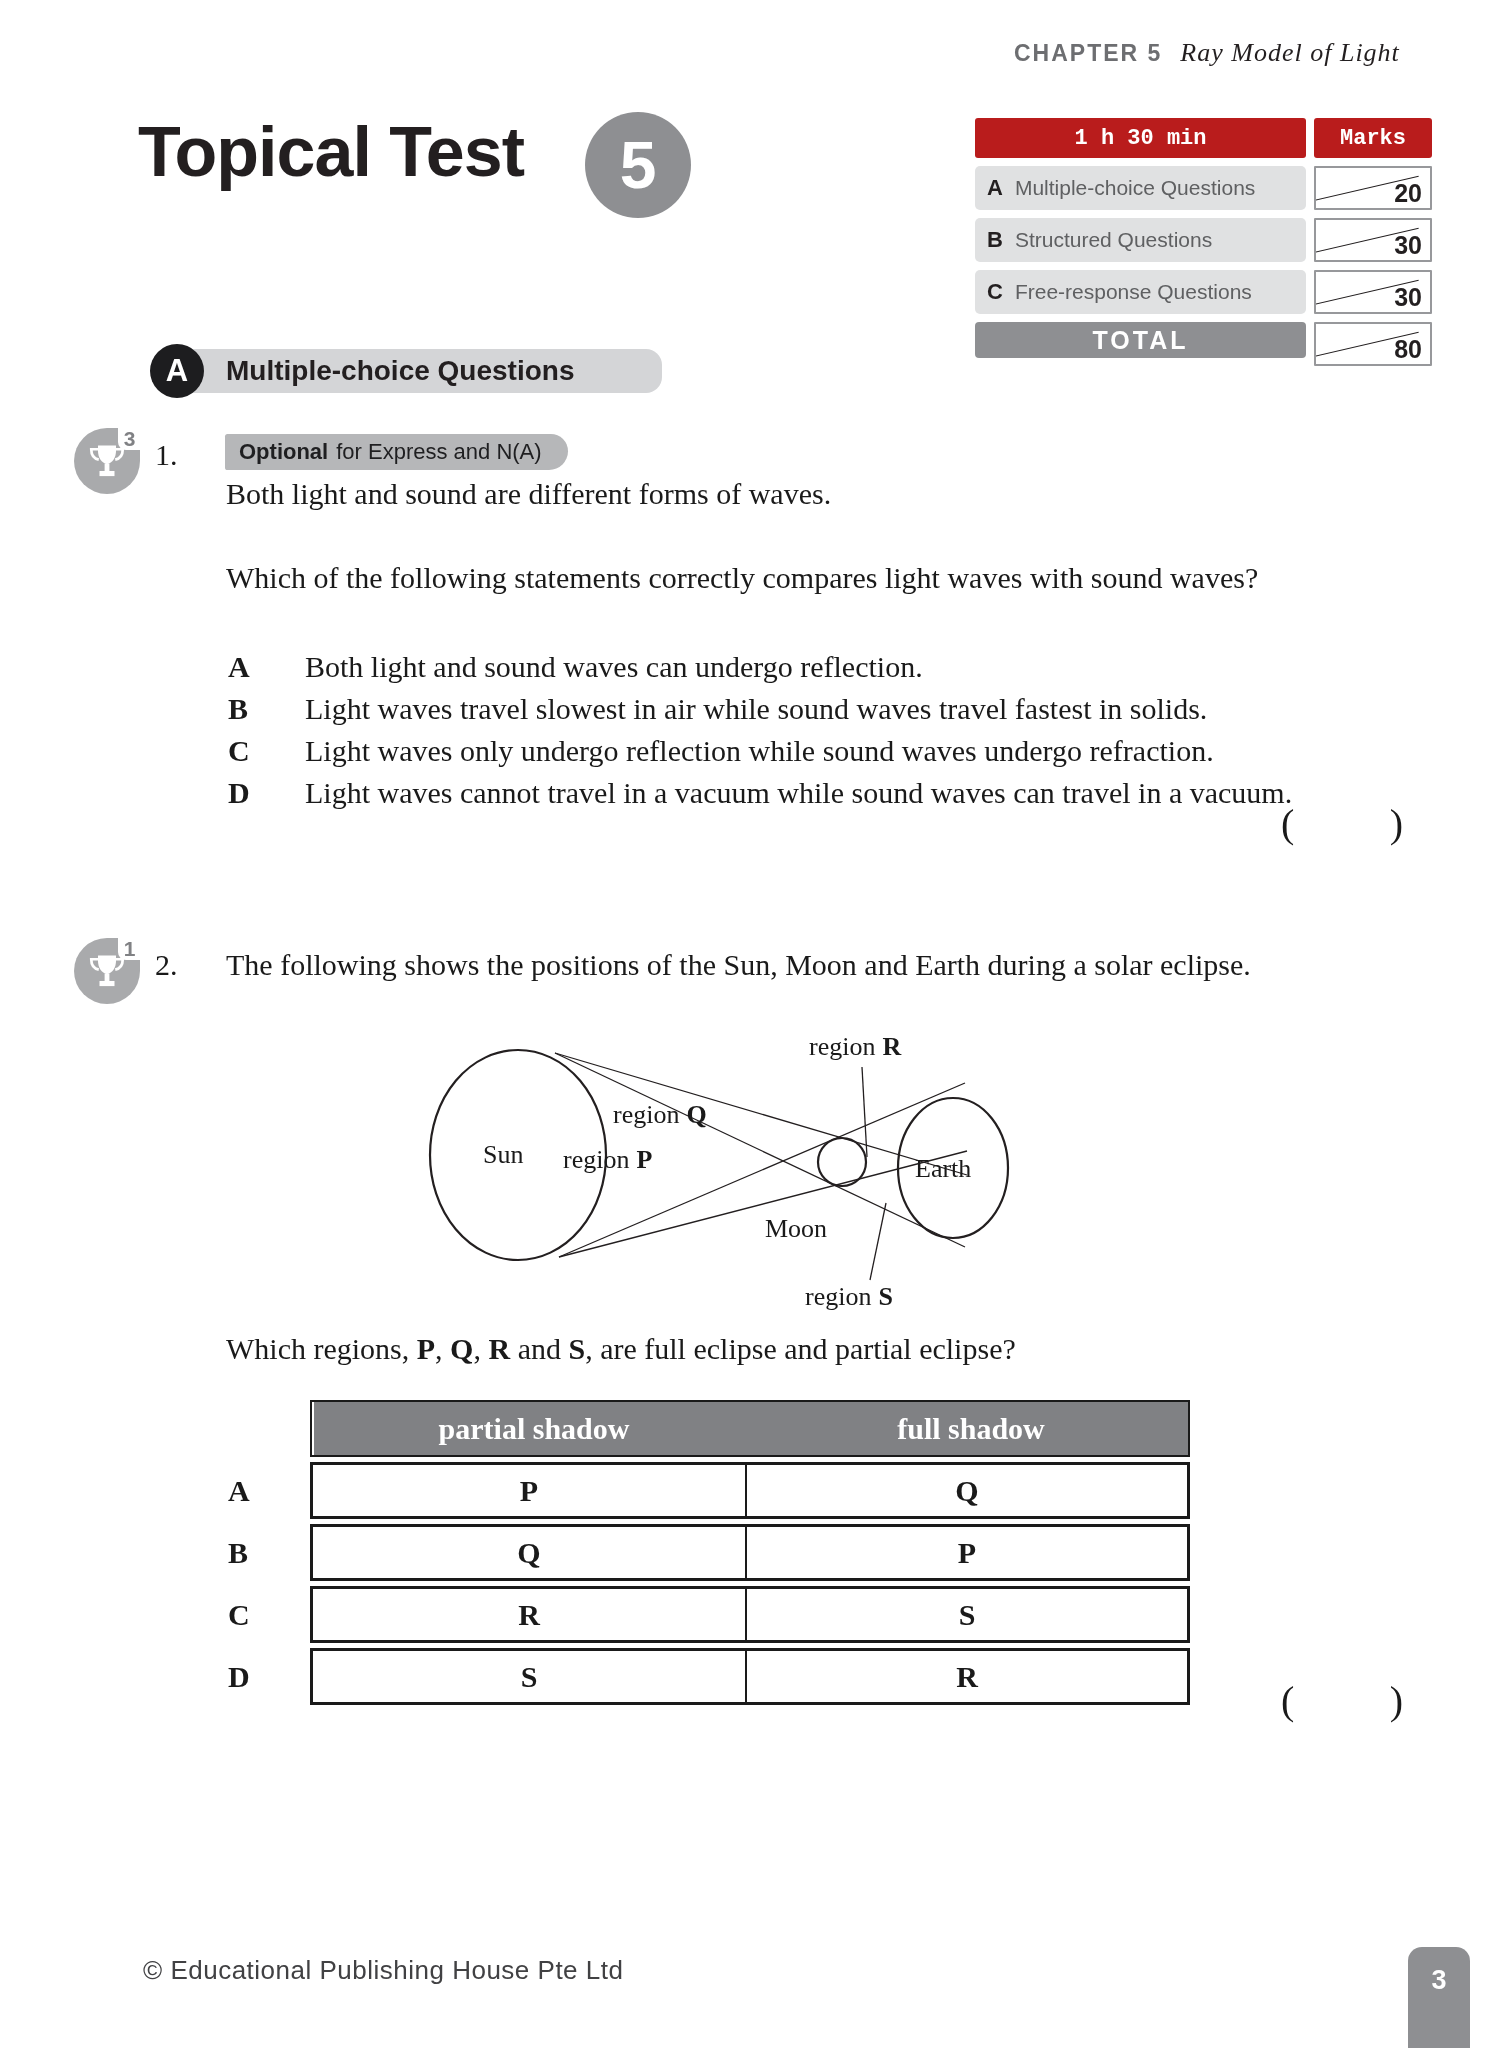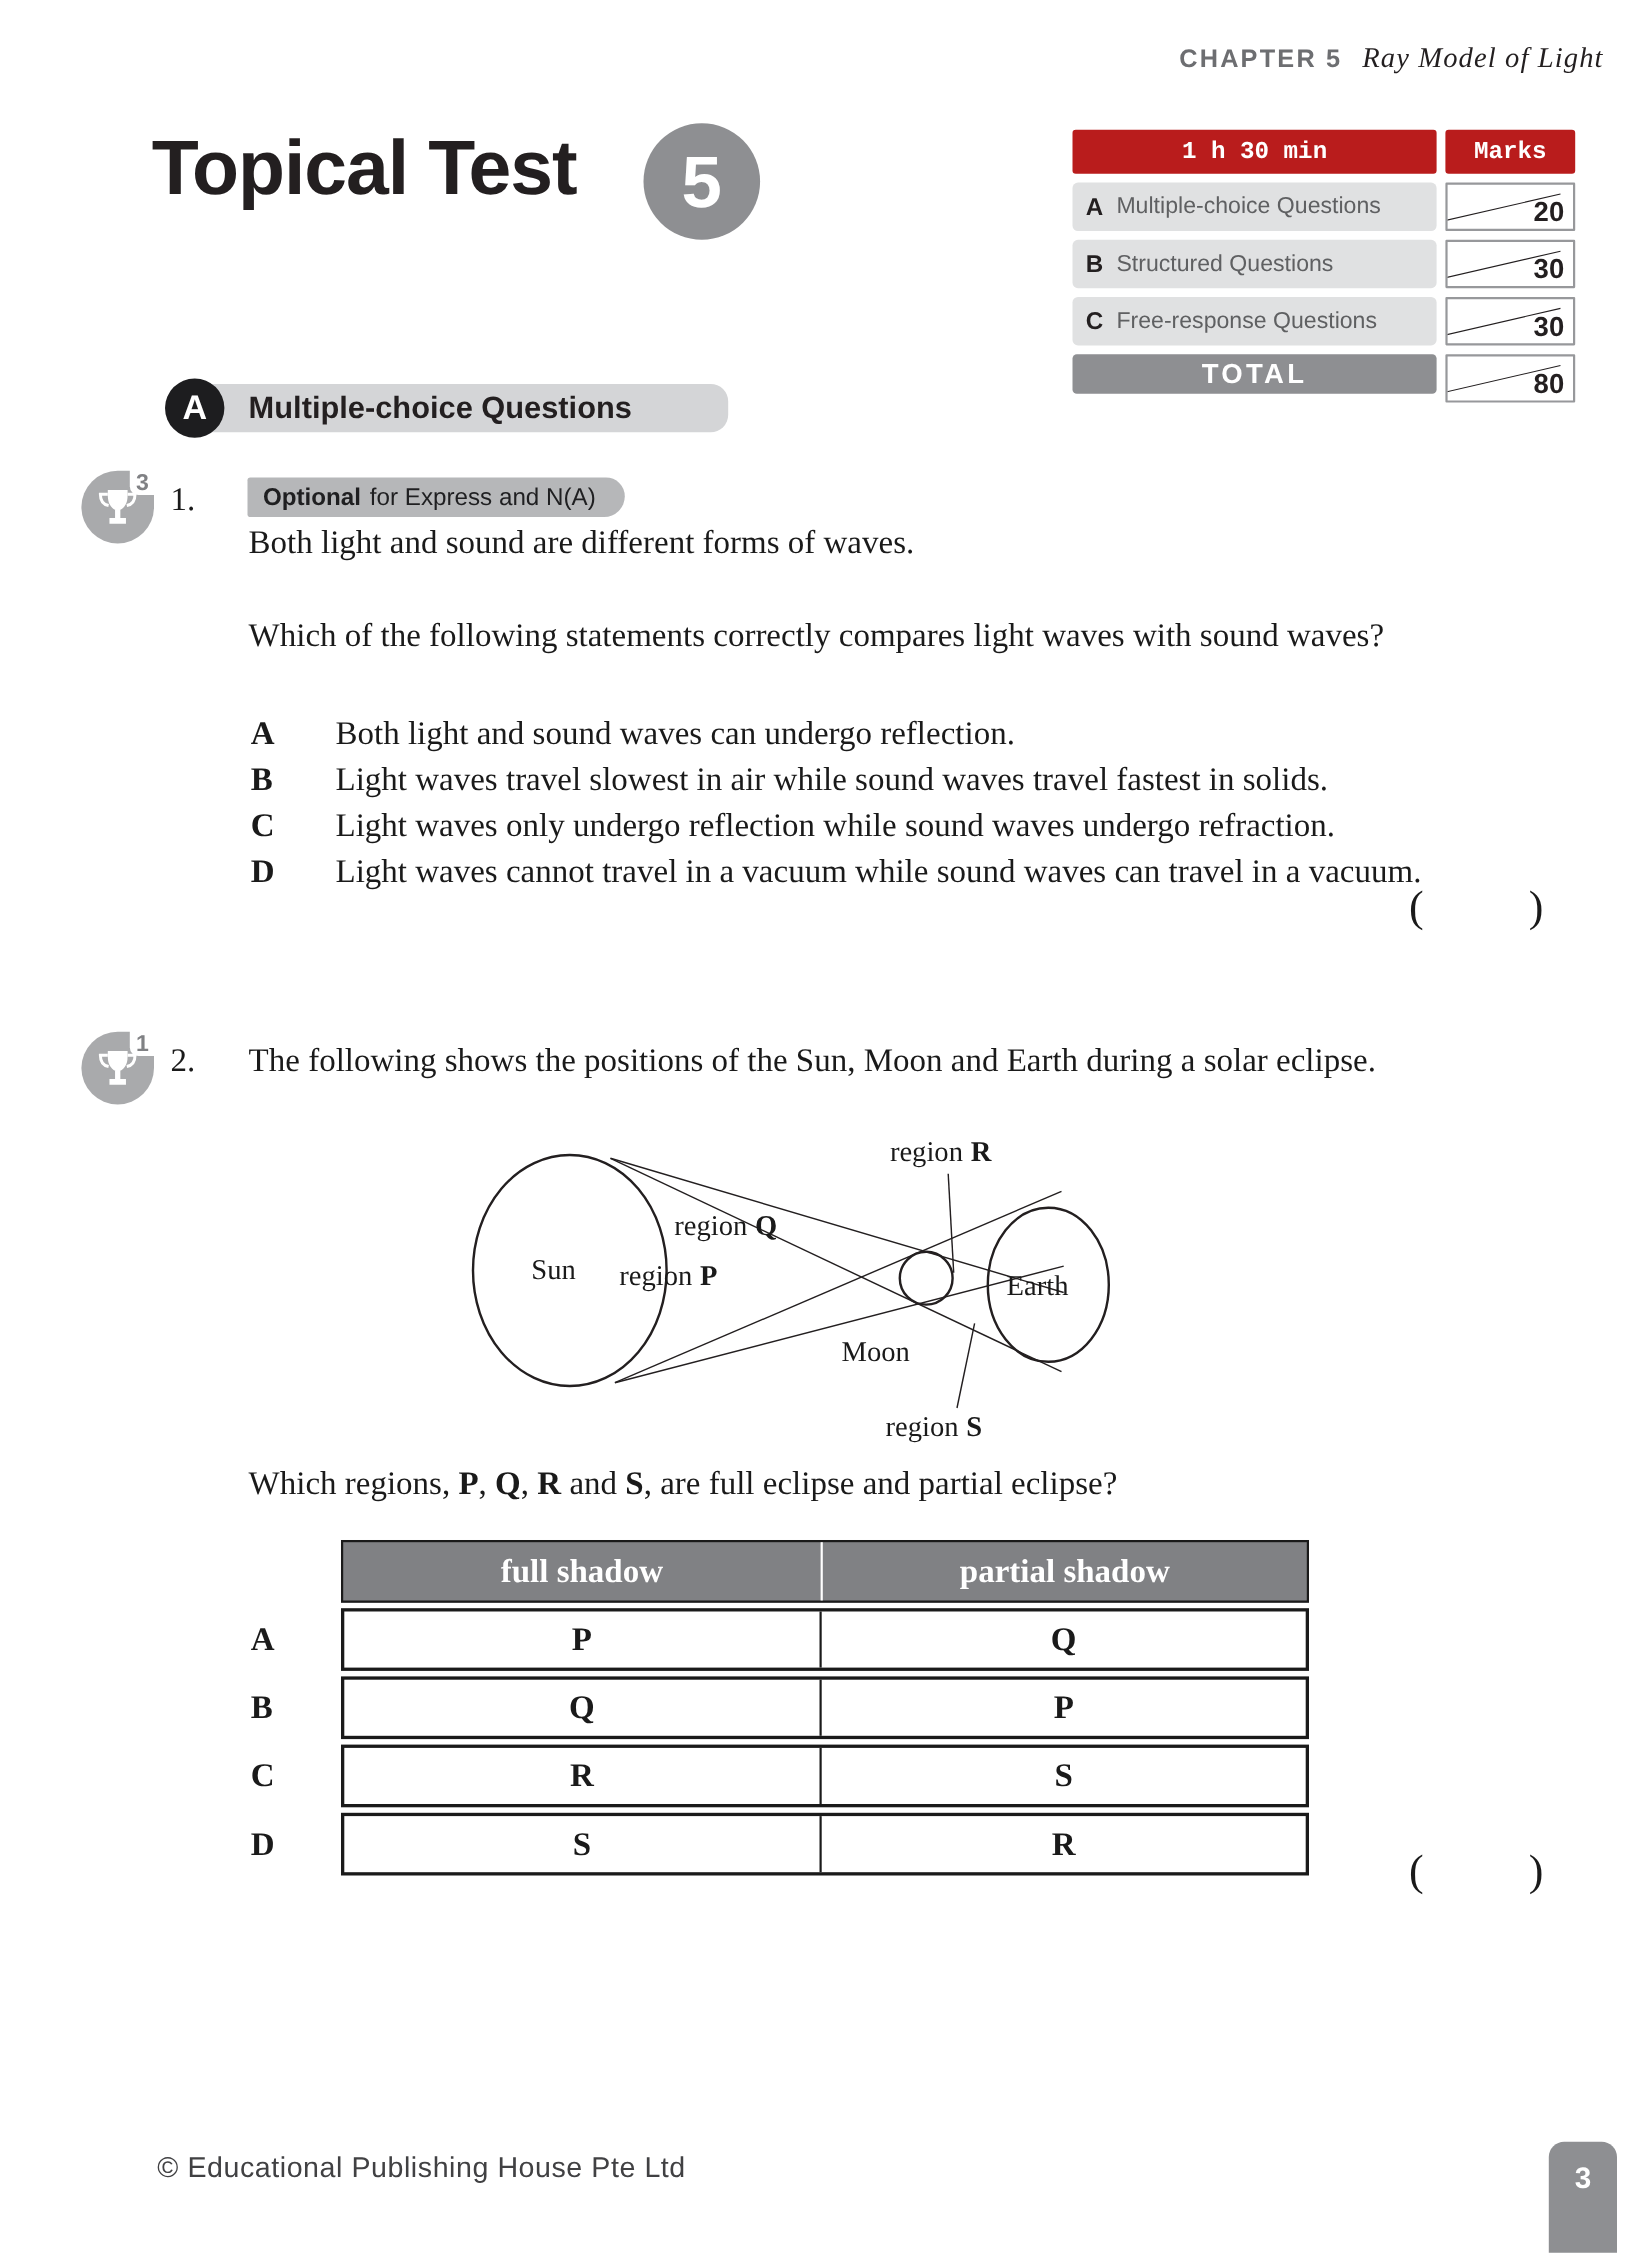--- a/index.html
+++ b/index.html
@@ -1,21 +1,21 @@
 <!DOCTYPE html>
 <html><head>
 <meta charset="utf-8">
 <style>
   html,body{margin:0;padding:0;background:#fff;}
   body{width:1497px;height:2048px;position:relative;overflow:hidden;
        font-family:"Liberation Serif",serif;color:#1a1a1a;}
   .abs{position:absolute;}
 
   
-  .chapter{top:38px;left:1072px;display:flex;align-items:baseline;gap:18px;}
+  .chapter{top:38px;left:1014px;display:flex;align-items:baseline;gap:18px;}
   .chapter-label{font-family:"Liberation Sans",sans-serif;font-weight:800;
      font-size:23px;letter-spacing:2px;color:#6d6e71;}
   .chapter-title{font-style:italic;font-size:26px;color:#231f20;letter-spacing:1px;}
 
   
   .marks{top:118px;left:975px;width:457px;}
   .marks-row{display:flex;gap:8px;margin-bottom:8px;}
   .m-head{background:#b91c1c;color:#fff;font-family:Liberation Mono, monospace;
      font-weight:700;font-size:22px;display:flex;align-items:center;justify-content:center;
      border-radius:3px;height:40px;}
@@ -249,22 +249,22 @@
   <text x="390" y="280"><tspan>region</tspan><tspan class="bold" dx="7">S</tspan></text>
 </svg>
 
 <div class="abs serif-line" style="top:1332px;left:226px;width:1200px;">
   <span>Which regions, </span><b>P</b><span>, </span><b>Q</b><span>, </span><b>R</b><span> and </span><b>S</b><span>, are full eclipse and partial eclipse?</span>
 </div>
 
 <div class="abs anstable">
   <div class="t-grid">
     <div class="t-header">
+      <div class="hc hc2">partial shadow</div>
       <div class="hc hc1">full shadow</div>
-      <div class="hc hc2">partial shadow</div>
     </div>
     <div class="t-row">
       <div class="t-rowlabel">A</div>
       <div class="t-box">
           <div class="t-cell t-c1">P</div>
           <div class="t-cell t-c2">Q</div>
         </div>
     </div>
     <div class="t-row">
       <div class="t-rowlabel">B</div>

